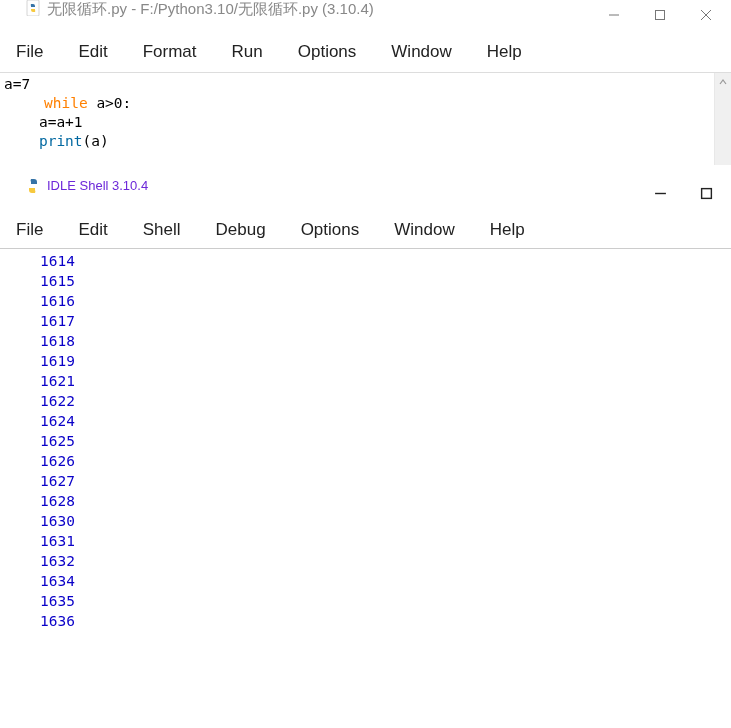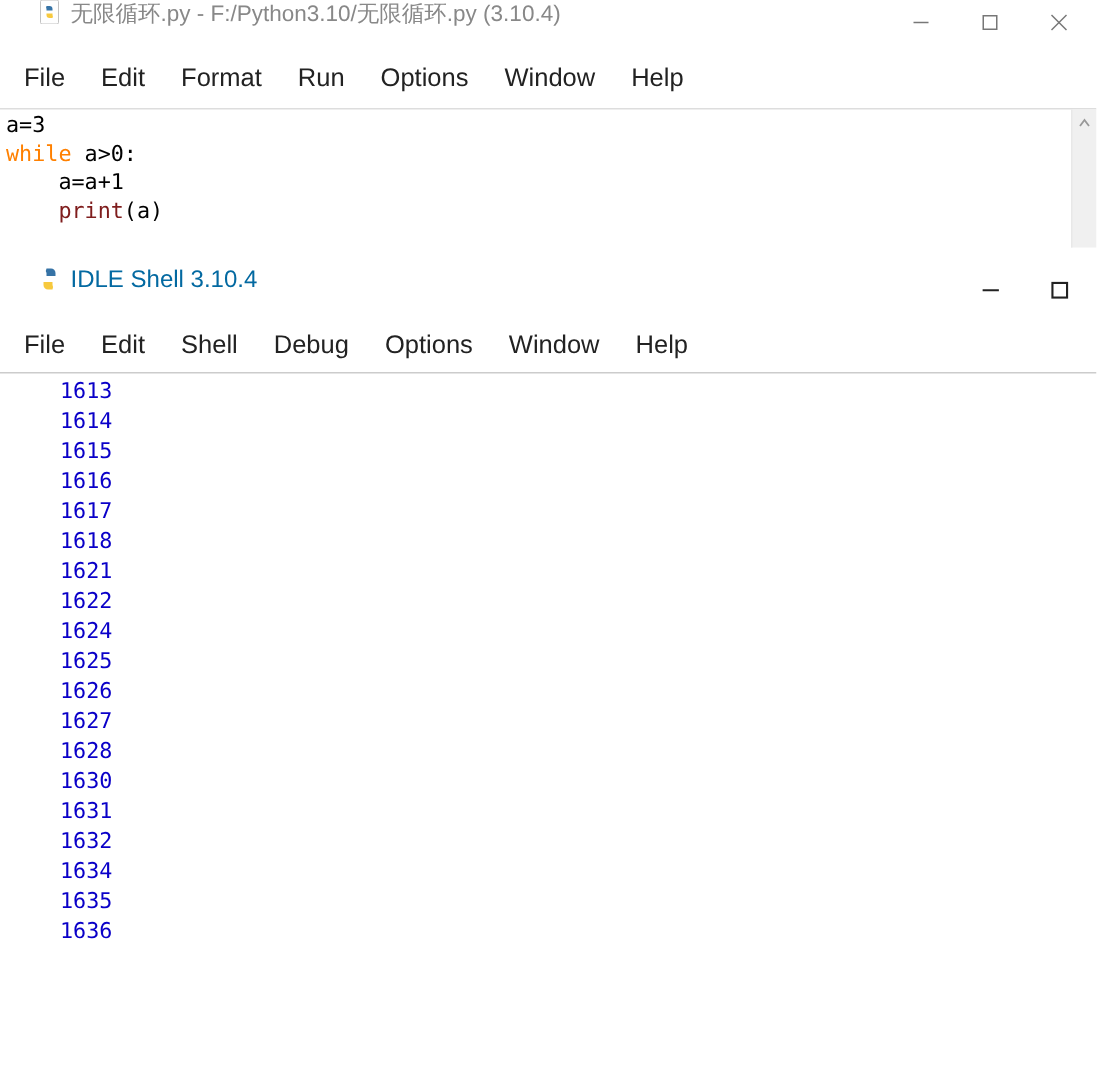--- a/index.html
+++ b/index.html
@@ -23,39 +23,39 @@
       margin-right: 6px;
       flex-shrink: 0;
     }
     .title-text {
       color: #888;
       font-size: 15px;
       flex: 1;
       white-space: nowrap;
       overflow: hidden;
     }
-    .title2 .title-text { color: #0369a1; font-size: 16px; }
+    .title2 .title-text { color: #6d28d9; font-size: 13px; }
     .win-controls {
       display: flex;
       align-items: center;
       gap: 0;
     }
     .win-btn {
       width: 46px;
       height: 30px;
       display: flex;
       align-items: center;
       justify-content: center;
       color: #777;
       cursor: pointer;
     }
     .win-btn svg { stroke: currentColor; }
     .menubar {
       display: flex;
-      gap: 0;
+      gap: 11px;
       padding: 6px 4px 8px 4px;
       font-size: 17px;
       color: #222;
       border-bottom: 1px solid #ddd;
     }
     .menubar2 {
       border-bottom: 1px solid #ccc;
       font-size: 17px;
       padding: 6px 4px 6px 4px;
     }
@@ -69,22 +69,22 @@
     }
     .editor-area {
       flex: 1;
       font-family: "DejaVu Sans Mono", Consolas, monospace;
       font-size: 14.5px;
       line-height: 19px;
       padding: 2px 4px 0 4px;
       white-space: pre;
       color: #000;
     }
-    .tok-kw { color: #ff8000; }
-    .tok-fn { color: #7f1d1d; }
+    .tok-kw { color: #ff8000; margin-left: 40px; }
+    .tok-fn { color: #0369a1; }
     .scrollbar-v {
       width: 17px;
       background: #f0f0f0;
       border-left: 1px solid #e8e8e8;
       position: relative;
     }
     .scroll-arrow {
       width: 100%; height: 17px;
       display: flex; align-items: center; justify-content: center;
       color: #999;
@@ -140,21 +140,21 @@
   <div class="menubar">
     <span class="menu-item">File</span>
     <span class="menu-item">Edit</span>
     <span class="menu-item">Format</span>
     <span class="menu-item">Run</span>
     <span class="menu-item">Options</span>
     <span class="menu-item">Window</span>
     <span class="menu-item">Help</span>
   </div>
   <div class="editor-wrap">
-    <div class="editor-area"><span>a=3</span>
+    <div class="editor-area"><span>a=7</span>
 <span class="tok-kw">while</span><span> a&gt;0:</span>
 <span>    a=a+1</span>
 <span>    </span><span class="tok-fn">print</span><span>(a)</span></div>
     <div class="scrollbar-v">
       <div class="scroll-arrow">
         <svg width="10" height="10" viewBox="0 0 10 10">
             <path d="M2 7 L5 3 L8 7" fill="none" stroke="#999" stroke-width="1.2"></path>
           </svg>
       </div>
     </div>
@@ -186,26 +186,26 @@
   <div class="menubar menubar2">
     <span class="menu-item">File</span>
     <span class="menu-item">Edit</span>
     <span class="menu-item">Shell</span>
     <span class="menu-item">Debug</span>
     <span class="menu-item">Options</span>
     <span class="menu-item">Window</span>
     <span class="menu-item">Help</span>
   </div>
   <div class="shell-output" id="shell-output">
-      <div>1613</div>
       <div>1614</div>
       <div>1615</div>
       <div>1616</div>
       <div>1617</div>
       <div>1618</div>
+      <div>1619</div>
       <div>1621</div>
       <div>1622</div>
       <div>1624</div>
       <div>1625</div>
       <div>1626</div>
       <div>1627</div>
       <div>1628</div>
       <div>1630</div>
       <div>1631</div>
       <div>1632</div>

